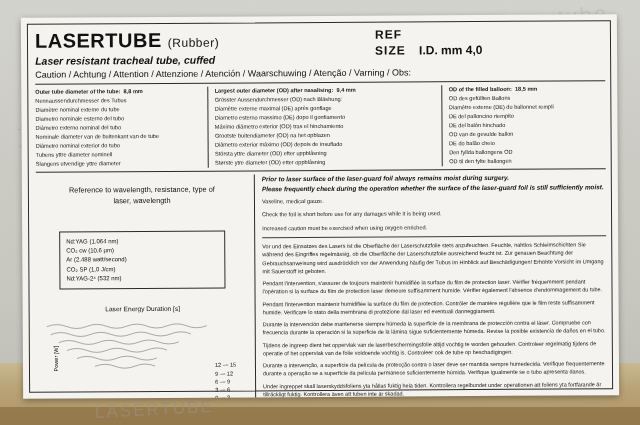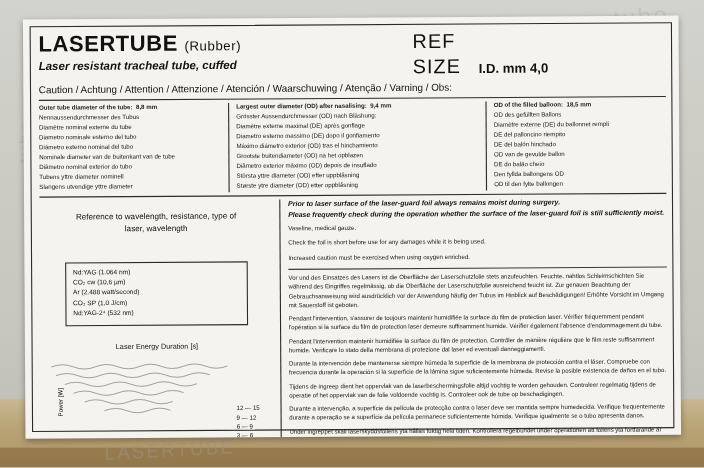--- a/index.html
+++ b/index.html
@@ -38,23 +38,23 @@
 
   
   .hdr{display:flex;align-items:flex-start;}
   .hdr-left{flex:1;}
   .title{font-size:20px;font-weight:bold;letter-spacing:.5px;color:#111;}
   .title small{font-size:12px;font-weight:normal;text-align:right;}
   .subtitle{font-size:10.5px;font-style:italic;font-weight:bold;color:#111;margin-top:2px;}
   .caution{font-size:9px;color:#111;margin-top:3px;}
   .hdr-right{width:230px;padding-left:6px;}
   .refline{display:flex;align-items:baseline;}
-  .refkey{font-size:18px;font-weight:normal;letter-spacing:1px;width:44px;color:#111;}
+  .refkey{font-size:12px;font-weight:bold;letter-spacing:1px;width:44px;color:#111;}
   .refval{font-size:17px;font-weight:bold;letter-spacing:1px;color:#111;}
-  .sizeval{font-size:12px;font-weight:bold;color:#111;margin-left:16px;}
+  .sizeval{font-size:12px;font-weight:bold;color:#111;}
   .rule{border-top:1px solid #2b2b2b;margin-top:4px;}
 
   
   .specs{display:flex;margin-top:3px;}
   .col{font-size:5.6px;line-height:1.62;color:#1a1a1a;}
   .col.c1{width:170px;padding-right:6px;}
   .col.c2{width:226px;padding-right:6px;border-left:1px solid #2b2b2b;padding-left:6px;}
   .col.c3{width:160px;border-left:1px solid #2b2b2b;padding-left:6px;}
   .col .b{font-weight:bold;}
 

